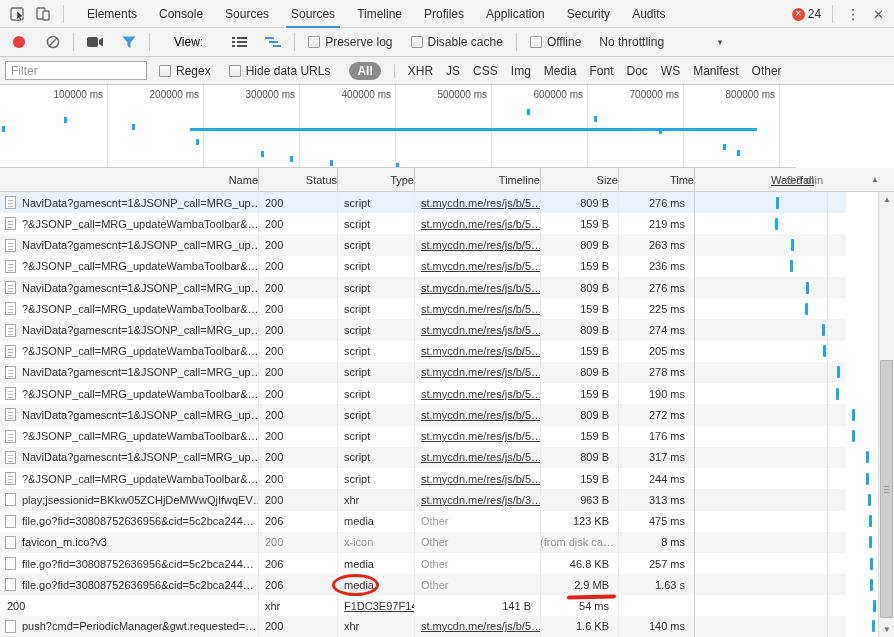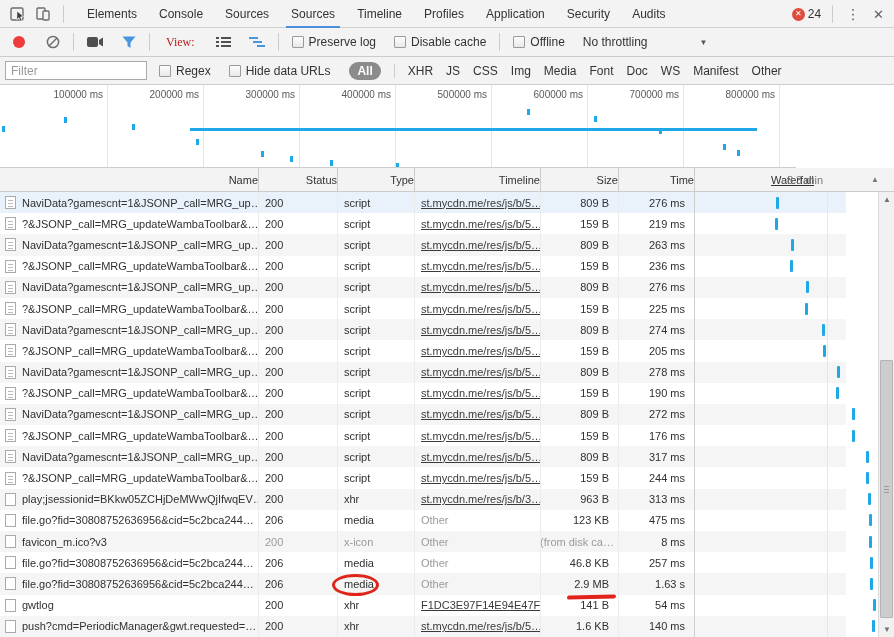--- a/index.html
+++ b/index.html
@@ -21,21 +21,21 @@
   .err-badge { display:flex; align-items:center; gap:3px; font-size:12px; color:#333; }
   .err-dot { width:13px; height:13px; border-radius:50%; background:#e04b3f; color:#fff; font-size:8px;
     display:flex; align-items:center; justify-content:center; line-height:1; }
   .kebab { color:#5f5f5f; font-size:14px; letter-spacing:0; line-height:1; padding:0 2px; }
   .close-x { color:#5f5f5f; font-size:13px; padding:0 4px; }
   
   .toolbar2 { position:absolute; left:0; top:28px; width:894px; height:29px;
     background:#f3f3f3; border-bottom:1px solid #ccc; display:flex; align-items:center; font-size:12px; }
   .rec-dot { width:12px; height:12px; border-radius:50%; background:#ee3b3b; margin:0 12px 0 13px; }
   .tool { margin:0 9px; display:flex; align-items:center; }
-  .lbl { color:#b91c1c; margin:0 12px;font-family:Liberation Serif, serif; }
+  .lbl { color:#000000; margin:0 20px; }
   .cb { width:12px; height:12px; border:1px solid #9a9a9a; background:linear-gradient(#fdfdfd,#e8e8e8); border-radius:1px; margin-right:5px; flex:0 0 auto; }
   .ddl-arrow { color:#555; font-size:8px; margin-left:52px; }
   
   .filterbar { position:absolute; left:0; top:57px; width:894px; height:28px;
     background:#f3f3f3; border-bottom:1px solid #ccc; display:flex; align-items:center; font-size:12px; }
   .filter-input { width:142px; height:19px; margin-left:5px; border:1px solid #a9a9a9; background:#fff;
     font-family:"Liberation Sans",sans-serif; font-size:12px; padding:0 5px; color:#333; }
   .filter-input::placeholder { color:#999; }
   .pills { display:flex; align-items:center; gap:13px; margin-left:10px; }
   .pill { color:#333; cursor:default; }
@@ -509,24 +509,20 @@
     </div>
     <div class="c status">206</div>
     <div class="c type">media</div>
     <div class="c init"><span class="dim">Other</span></div>
     <div class="c size">2.9 MB</div>
     <div class="c time">1.63 s</div>
     <div class="c wf"></div>
   <i class="tick" style="left: 870px;"></i>
       </div>
       <div class="row">
-    <div class="c name">
-      <span class="doc plain"></span>
-      <span class="nm">gwtlog</span>
-    </div>
     <div class="c status">200</div>
     <div class="c type">xhr</div>
     <div class="c init"><span class="link">F1DC3E97F14E94E47FB…</span></div>
     <div class="c size">141 B</div>
     <div class="c time">54 ms</div>
     <div class="c wf"></div>
   <i class="tick" style="left: 873px;"></i>
       </div>
       <div class="row grey">
     <div class="c name">

